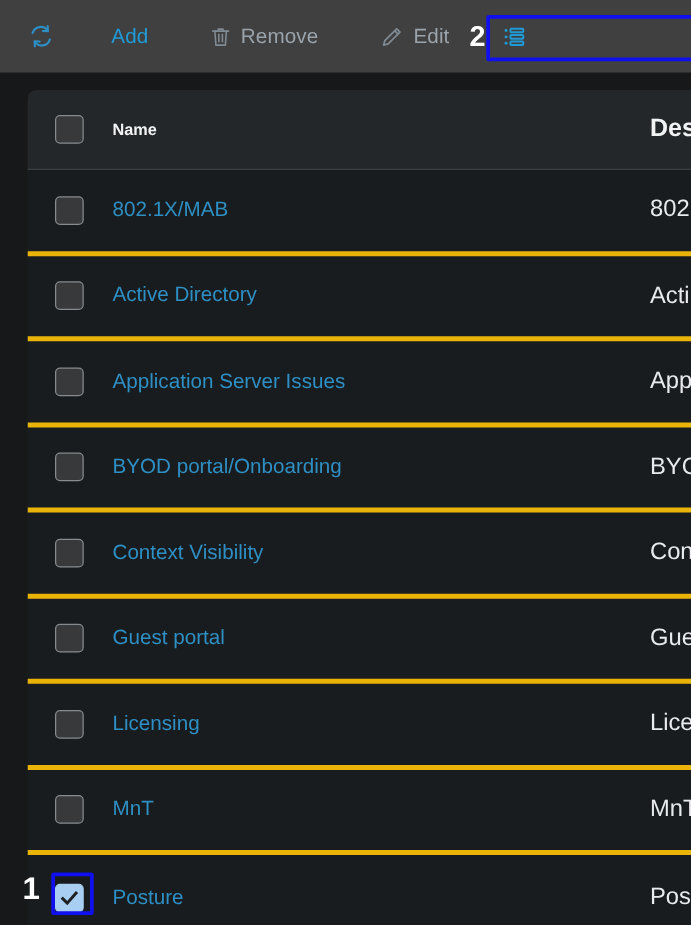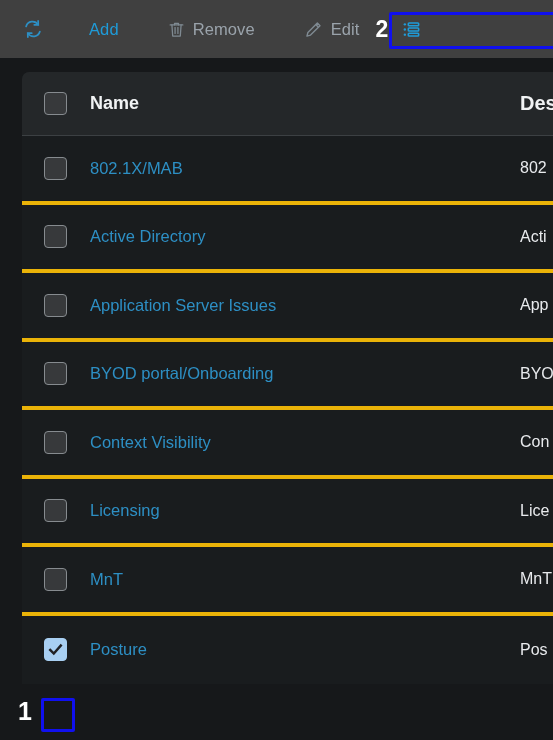--- a/index.html
+++ b/index.html
@@ -55,21 +55,21 @@
     background: #1b1e20;
     border-top-left-radius: 7px;
     overflow: hidden;
   }
   .thead {
     height: 64px; background: #242729;
     display: flex; align-items: center;
     border-bottom: 1px solid #3c4043;
   }
   .th-name {
-    font-size: 18px; font-weight: bold; color: #f1f3f4;
+    font-size: 13px; font-weight: bold; color: #f1f3f4;
     position: absolute; left: 68px;
   }
   .th-desc {
     font-size: 20px; font-weight: bold; color: #f1f3f4;
     position: absolute; left: 498px; white-space: nowrap;
   }
 
   .rows { background: #191c1e; }
   .row {
     height: 68.5px; position: relative;
@@ -78,21 +78,21 @@
   }
   .row:last-child { border-bottom: none; }
 
   .cell-name {
     position: absolute; left: 68px;
     font-size: 16.5px; color: #2d8fc4;
     white-space: nowrap;
   }
   .cell-desc {
     position: absolute; left: 498px;
-    font-size: 16px; color: #e8eaed;
+    font-size: 19px; color: #e8eaed;
     white-space: nowrap;
   }
 
   
   .cbx {
     position: absolute; left: 22px;
     width: 23px; height: 23px;
     border-radius: 4px;
     border: 1.5px solid #868b8f;
     background: #37393b;
@@ -209,20 +209,25 @@
           <span class="cell-name">BYOD portal/Onboarding</span>
           <span class="cell-desc">BYO</span>
         </div>
         <div class="row">
           <span class="cbx"></span>
           <span class="cell-name">Context Visibility</span>
           <span class="cell-desc">Con</span>
         </div>
         <div class="row">
           <span class="cbx"></span>
+          <span class="cell-name">Guest portal</span>
+          <span class="cell-desc">Gue</span>
+        </div>
+        <div class="row">
+          <span class="cbx"></span>
           <span class="cell-name">Licensing</span>
           <span class="cell-desc">Lice</span>
         </div>
         <div class="row">
           <span class="cbx"></span>
           <span class="cell-name">MnT</span>
           <span class="cell-desc">MnT</span>
         </div>
         <div class="row">
           <span class="cbx checked">

